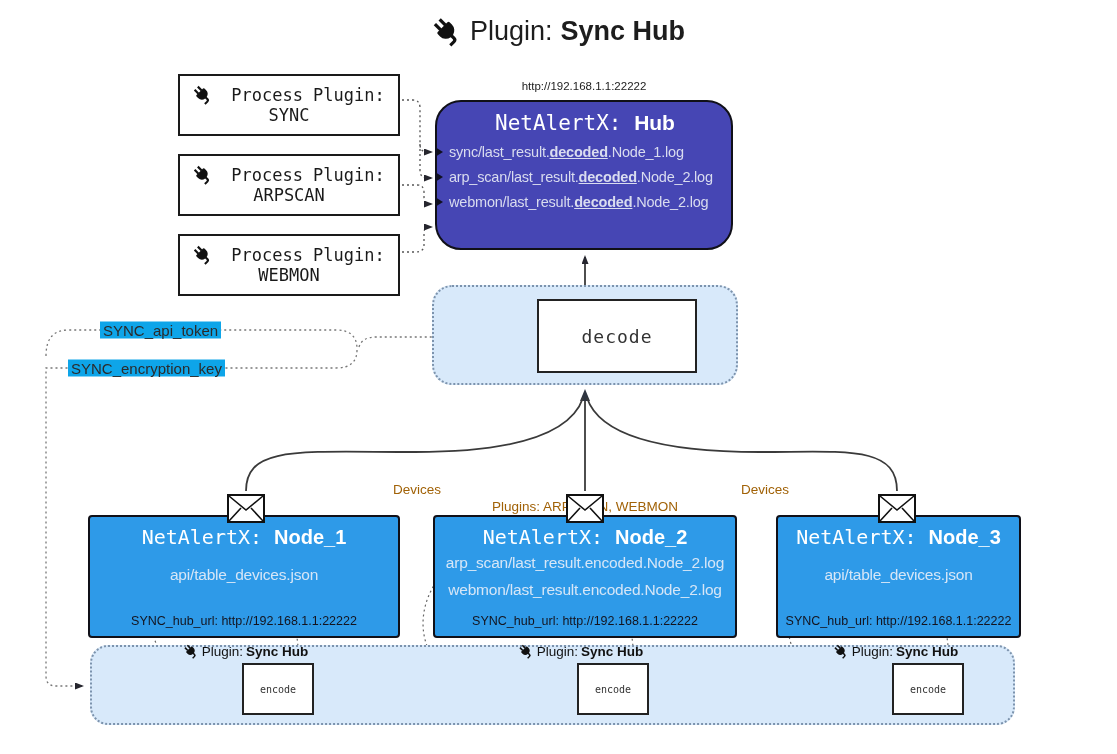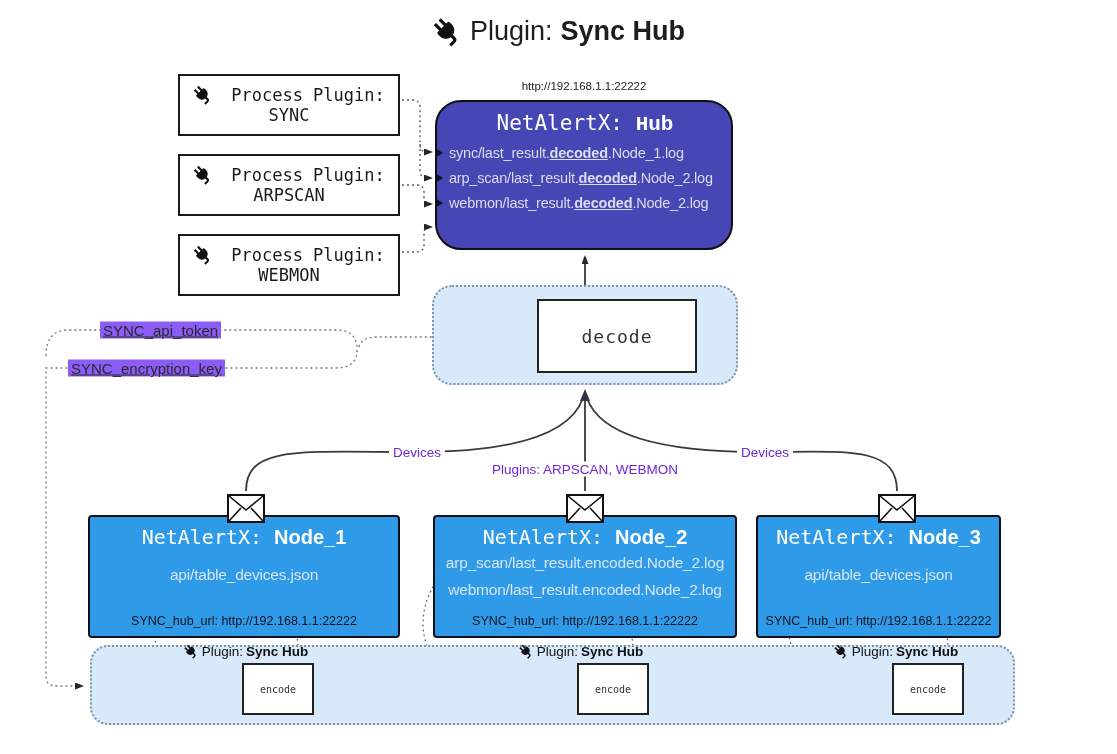--- a/index.html
+++ b/index.html
@@ -20,41 +20,41 @@
   .proc-box .l1{display:flex;align-items:center;gap:18px;white-space:nowrap;}
 
   
   .hub-url{position:absolute;left:435px;top:80px;width:298px;text-align:center;
     font-size:11.5px;color:#222;}
   .hub-box{position:absolute;left:435px;top:100px;width:298px;height:150px;
     background:#4646B4;border:2.5px solid #101018;border-radius:26px;box-sizing:border-box;
     padding:9px 10px 0 12px;}
   .hub-title{text-align:center;color:#fff;font-size:21px;white-space:nowrap;
     font-family:"DejaVu Sans Mono",monospace;margin-bottom:5px;}
-  .hub-title .bold{font-family:Liberation Mono, monospace;font-weight:700;margin-top:32px;}
+  .hub-title .bold{font-family:Liberation Sans, sans-serif;font-weight:700;margin-top:32px;}
   .hub-line{position:relative;color:#d9dcef;font-size:14.5px;line-height:25px;
     white-space:nowrap;letter-spacing:-0.2px;}
   .hub-line .bold{font-weight:700;text-decoration:underline;}
   .tri{position:absolute;left:-14px;top:7px;width:0;height:0;
     border-top:5px solid transparent;border-bottom:5px solid transparent;
     border-left:8px solid #101020;}
 
   
   .panel{position:absolute;background:#D8E9FA;border:2px dotted #7C93AD;border-radius:20px;box-sizing:border-box;}
   .decode-panel{left:432px;top:285px;width:306px;height:100px;}
   .white-step{position:absolute;background:#fff;border:2px solid #222;box-sizing:border-box;
     display:flex;align-items:center;justify-content:center;
     font-family:"DejaVu Sans Mono",monospace;color:#333;margin-left:32px;}
   .decode-box{left:505px;top:299px;width:160px;height:74px;font-size:18px;letter-spacing:1px;}
 
   
-  .line-label{position:absolute;background:#fff;padding:0 4px;color:#6d28d9;
-    font-size:13.5px;white-space:nowrap;transform:translate(-50%,-50%);}
-  .cfg-label{position:absolute;background:#8b5cf6;padding:0 3px;color:#2b2b2b;
-    font-size:15px;white-space:nowrap;transform:translate(0,-50%);text-decoration:underline;}
+  .line-label{position:absolute;background:#fff;padding:0 4px;color:#a16207;
+    font-size:13.5px;white-space:nowrap;transform:translate(-50%,-50%);margin-top:37px;}
+  .cfg-label{position:absolute;background:#0ea5e9;padding:0 3px;color:#2b2b2b;
+    font-size:15px;white-space:nowrap;transform:translate(0,-50%);}
 
   
   .node-box{position:absolute;top:515px;height:123px;background:#2E9AE8;
     border:2.5px solid #101018;border-radius:4px;box-sizing:border-box;padding-top:8px;}
   .node-title{text-align:center;color:#fff;font-size:20px;white-space:nowrap;
     font-family:"DejaVu Sans Mono",monospace;}
   .node-title .bold{font-family:"Liberation Sans",sans-serif;font-weight:700;}
   .node-file{text-align:center;color:#d6e6f7;font-size:15.5px;line-height:27px;
     white-space:nowrap;letter-spacing:-0.2px;}
   .node-url{position:absolute;left:0;bottom:8px;width:100%;text-align:center;
@@ -199,21 +199,21 @@
 
   <div class="node-box" style="left:433px;width:304px">
     <div class="node-title">
       <span>NetAlertX: </span><span class="bold">Node_2</span>
     </div>
     <div class="node-file">arp_scan/last_result.encoded.Node_2.log</div>
     <div class="node-file">webmon/last_result.encoded.Node_2.log</div>
     <div class="node-url">SYNC_hub_url: http://192.168.1.1:22222</div>
   </div>
 
-  <div class="node-box" style="left:756px;width:245px">
+  <div class="node-box" style="left:776px;width:245px">
     <div class="node-title">
       <span>NetAlertX: </span><span class="bold">Node_3</span>
     </div>
     <div class="spacer"></div>
     <div class="node-file">api/table_devices.json</div>
     <div class="node-url">SYNC_hub_url: http://192.168.1.1:22222</div>
   </div>
 
   <svg class="envelope" style="left:246px" viewBox="0 0 38 29">
     <rect x="1" y="1" width="36" height="27" fill="#fff" stroke="#111" stroke-width="2"></rect>

